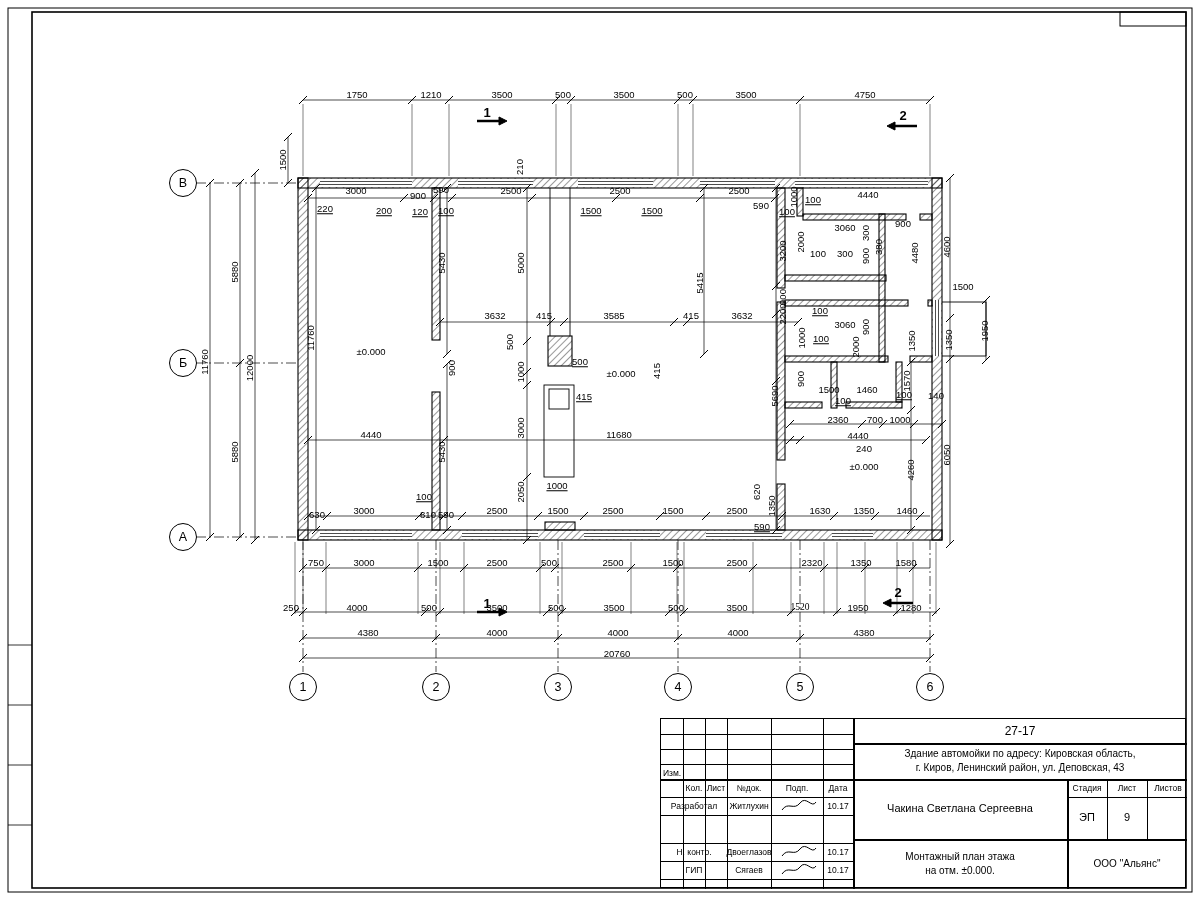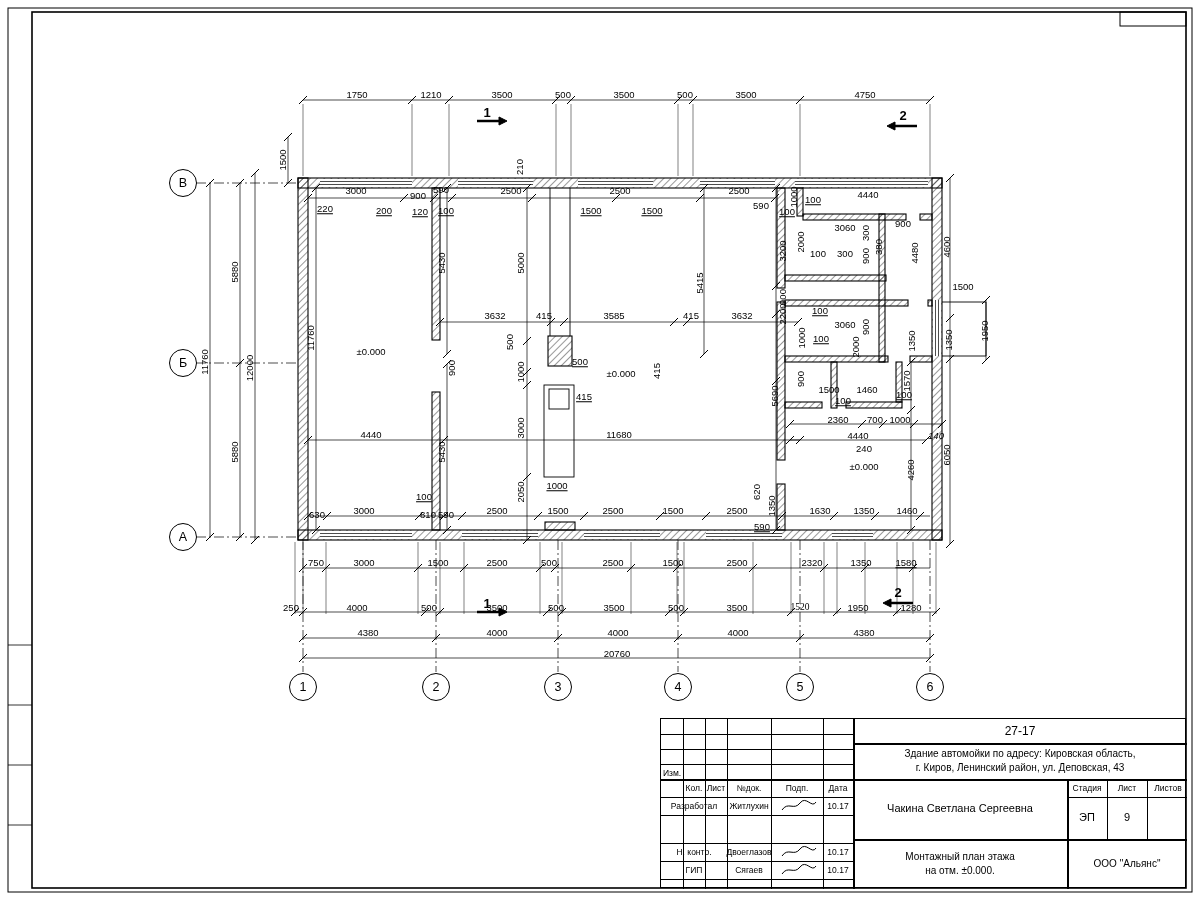--- a/index.html
+++ b/index.html
@@ -376,21 +376,21 @@
     <span class="dim rot" style="left: 907px; top: 381px;">1570</span>
     <span class="dim rot" style="left: 775px; top: 396px;">5690</span>
     <span class="dim rot" style="left: 801px; top: 379px;">900</span>
     <span class="dim" style="left: 829px; top: 390px;">1500</span>
     <span class="dim" style="left: 867px; top: 390px;">1460</span>
     <span class="dim u" style="left: 843px; top: 401px;">100</span>
     <span class="dim u" style="left: 904px; top: 395px;">100</span>
     <span class="dim" style="left: 838px; top: 420px; text-align: right;">2360</span>
     <span class="dim" style="left: 875px; top: 420px;">700</span>
     <span class="dim" style="left: 900px; top: 420px;">1000</span>
-    <span class="dim" style="left: 936px; top: 436px; font-style: italic;">140</span>
+    <span class="dim" style="left: 936px; top: 396px;">140</span>
     <span class="dim" style="left: 858px; top: 436px;">4440</span>
     <span class="dim" style="left: 864px; top: 449px;">240</span>
     <span class="dim" style="left: 864px; top: 467px;">±0.000</span>
     <span class="dim rot" style="left: 911px; top: 470px;">4260</span>
     <span class="dim rot" style="left: 947px; top: 455px;">6050</span>
     <span class="dim rot" style="left: 442px; top: 263px;">5430</span>
     <span class="dim rot" style="left: 521px; top: 263px;">5000</span>
     <span class="dim rot" style="left: 700px; top: 283px;">5415</span>
     <span class="dim" style="left: 495px; top: 316px;">3632</span>
     <span class="dim" style="left: 544px; top: 316px;">415</span>
@@ -430,21 +430,21 @@
     <span class="dim" style="left: 316px; top: 563px;">750</span>
     <span class="dim" style="left: 364px; top: 563px;">3000</span>
     <span class="dim" style="left: 438px; top: 563px;">1500</span>
     <span class="dim" style="left: 497px; top: 563px;">2500</span>
     <span class="dim" style="left: 549px; top: 563px;">500</span>
     <span class="dim" style="left: 613px; top: 563px;">2500</span>
     <span class="dim" style="left: 673px; top: 563px;">1500</span>
     <span class="dim" style="left: 737px; top: 563px;">2500</span>
     <span class="dim" style="left: 812px; top: 563px;">2320</span>
     <span class="dim" style="left: 861px; top: 563px;">1350</span>
-    <span class="dim" style="left: 906px; top: 563px; text-decoration: underline;">1580</span>
+    <span class="dim" style="left: 906px; top: 563px;">1580</span>
     <span class="dim" style="left: 291px; top: 608px;">250</span>
     <span class="dim" style="left: 357px; top: 608px;">4000</span>
     <span class="dim" style="left: 429px; top: 608px;">500</span>
     <span class="dim" style="left: 497px; top: 608px;">3500</span>
     <span class="dim" style="left: 556px; top: 608px;">500</span>
     <span class="dim" style="left: 614px; top: 608px;">3500</span>
     <span class="dim" style="left: 676px; top: 608px;">500</span>
     <span class="dim" style="left: 737px; top: 608px;">3500</span>
     <span class="dim" style="left: 800px; top: 608px; font-family: Liberation Serif, serif;">1520</span>
     <span class="dim" style="left: 858px; top: 608px;">1950</span>

